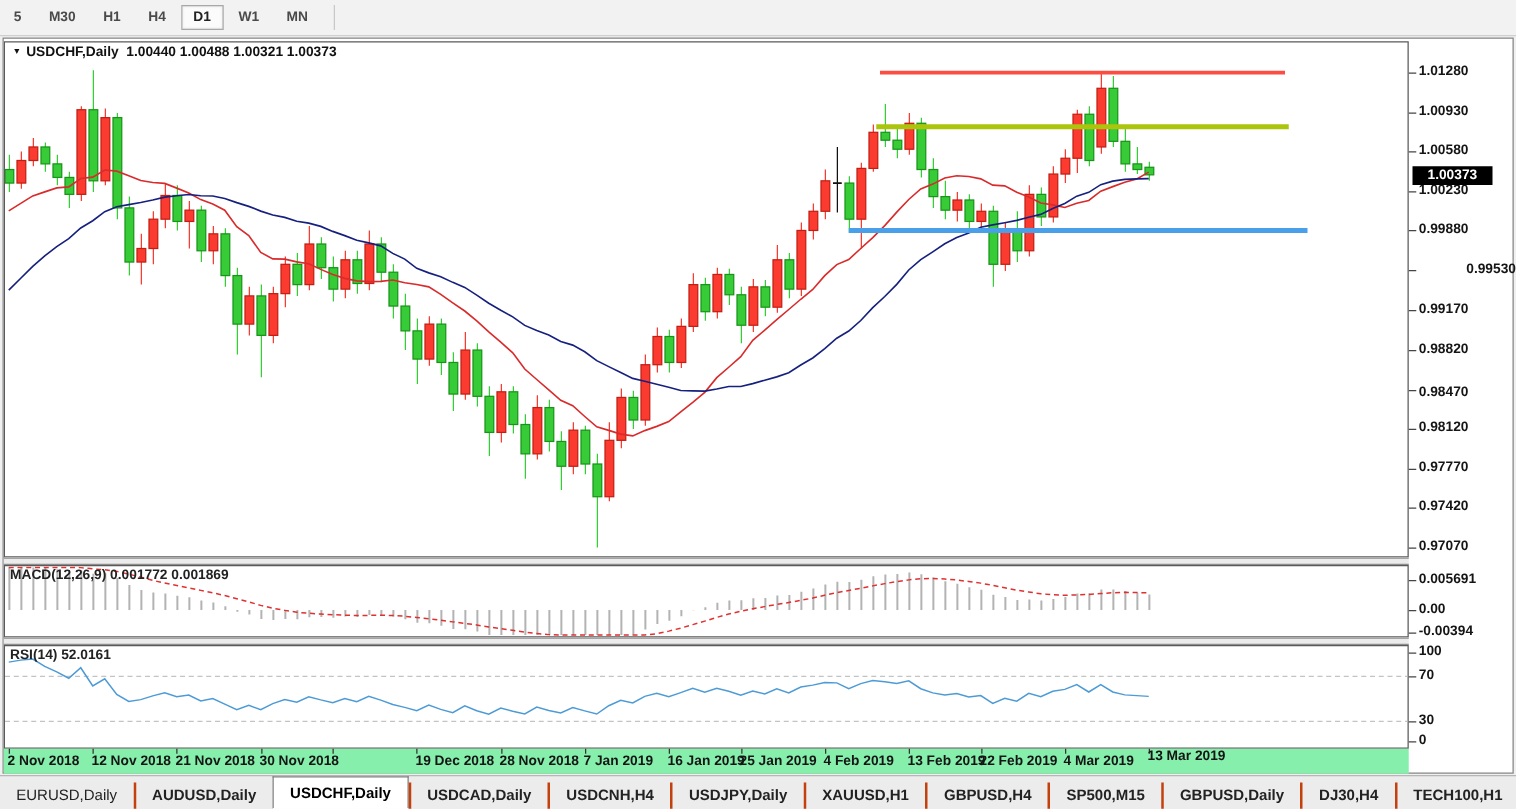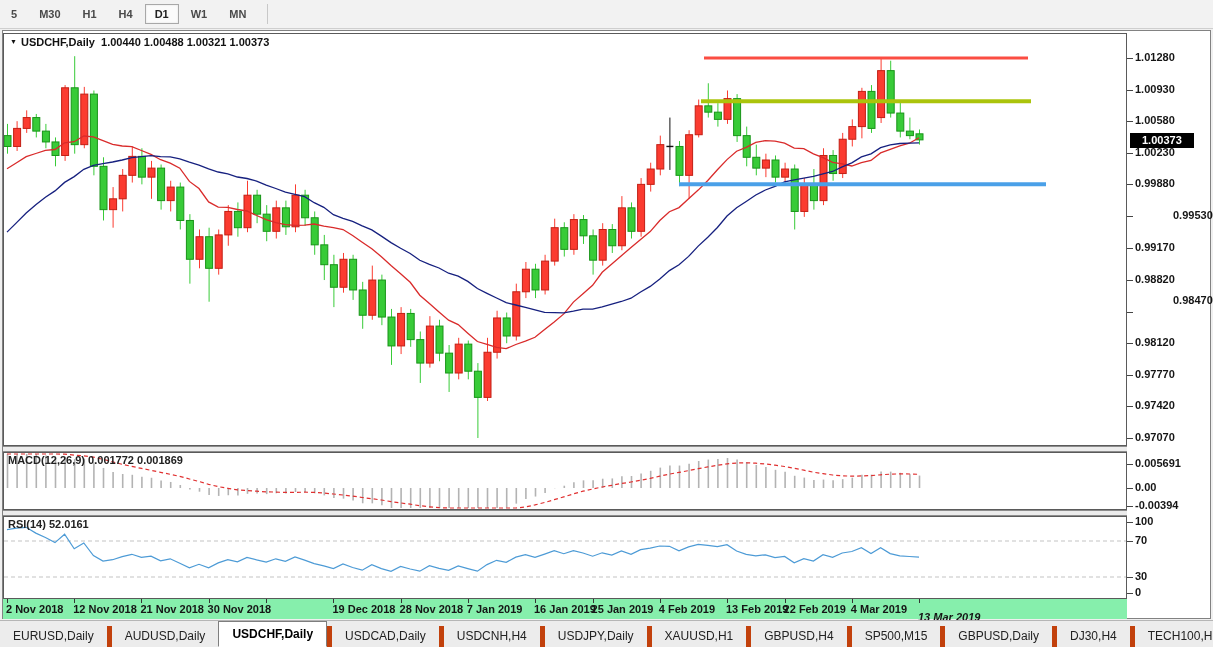--- a/index.html
+++ b/index.html
@@ -31,21 +31,21 @@
   .axis-label{position:absolute;font-size:11px;font-weight:bold;color:#151515;white-space:nowrap;}
   .axis-dash{position:absolute;height:1px;background:#454545;}
   .xtick{position:absolute;width:1px;height:4px;background:#353535;}
   .price-tag{position:absolute;left:1127px;width:64px;height:15px;background:#000;color:#fff;
     font-size:11px;font-weight:bold;text-align:left;padding:1px 0 0 4px;z-index:6;}
   .time-axis{position:absolute;left:0;top:568px;width:1124px;height:20px;background:#86efac;}
   
   .tabbar{position:absolute;left:0;top:620px;width:1213px;height:27px;background:#ececec;
     border-top:1px solid #b5b5b5;display:flex;align-items:flex-end;}
   .tab{height:21px;line-height:20px;padding:0 13px;font-size:12px;color:#222;white-space:nowrap;cursor:default;}
-  .tab + .tab{border-left:5px solid #c2410c;}
+  .tab + .tab{border-left:2px solid #c2410c;font-weight:bold;}
   .tab.active{background:#fff;border:1px solid #7e7e7e;border-bottom:1px solid #fff;
     height:26px;line-height:25px;font-weight:bold;color:#000;}
 </style>
 </head>
 <body>
 
 <div class="toolbar" id="tf-toolbar">
     <div class="tfbtn">5</div>
     <div class="tfbtn">M30</div>
     <div class="tfbtn">H1</div>
@@ -592,41 +592,41 @@
       <div class="axis-label" style="left: 588.6px; top: 4px;">25 Jan 2019</div>
       <div class="xtick" style="left: 656.8px; top: 0px;"></div>
       <div class="axis-label" style="left: 655.8px; top: 4px;">4 Feb 2019</div>
       <div class="xtick" style="left: 724px; top: 0px;"></div>
       <div class="axis-label" style="left: 723px; top: 4px;">13 Feb 2019</div>
       <div class="xtick" style="left: 781.6px; top: 0px;"></div>
       <div class="axis-label" style="left: 780.6px; top: 4px;">22 Feb 2019</div>
       <div class="xtick" style="left: 848.8px; top: 0px;"></div>
       <div class="axis-label" style="left: 847.8px; top: 4px;">4 Mar 2019</div>
       <div class="xtick" style="left: 916px; top: 0px;"></div>
-      <div class="axis-label" style="left: 915px; top: 12px; font-style: italic;">13 Mar 2019</div>
+      <div class="axis-label" style="left: 915px; top: 0;">13 Mar 2019</div>
     </div>
   <div id="right-axis"></div>
   <div class="price-tag" style="top: 101.867px; padding-left: 12px;">1.00373</div>
 <div class="axis-label" style="left: 1132px; top: 20px;">1.01280</div>
     <div class="axis-dash" style="left: 1124px; width: 6px; top: 27px;"></div>
     <div class="axis-label" style="left: 1132px; top: 51.5915px;">1.00930</div>
     <div class="axis-dash" style="left: 1124px; width: 6px; top: 58.5915px;"></div>
     <div class="axis-label" style="left: 1132px; top: 83.1829px;">1.00580</div>
     <div class="axis-dash" style="left: 1124px; width: 6px; top: 90.1829px;"></div>
     <div class="axis-label" style="left: 1132px; top: 114.774px;">1.00230</div>
     <div class="axis-dash" style="left: 1124px; width: 6px; top: 121.774px;"></div>
     <div class="axis-label" style="left: 1132px; top: 146.366px;">0.99880</div>
     <div class="axis-dash" style="left: 1124px; width: 6px; top: 153.366px;"></div>
     <div class="axis-label" style="left: 1132px; top: 177.957px; padding-left: 38px;">0.99530</div>
     <div class="axis-dash" style="left: 1124px; width: 6px; top: 184.957px;"></div>
     <div class="axis-label" style="left: 1132px; top: 210.451px;">0.99170</div>
     <div class="axis-dash" style="left: 1124px; width: 6px; top: 217.451px;"></div>
     <div class="axis-label" style="left: 1132px; top: 242.043px;">0.98820</div>
     <div class="axis-dash" style="left: 1124px; width: 6px; top: 249.043px;"></div>
-    <div class="axis-label" style="left: 1132px; top: 263px; margin-left: 38px;">0.98470</div>
+    <div class="axis-label" style="left: 1132px; top: 277px;">0.98470</div>
     <div class="axis-dash" style="left: 1124px; width: 6px; top: 280.634px;"></div>
     <div class="axis-label" style="left: 1132px; top: 305.226px;">0.98120</div>
     <div class="axis-dash" style="left: 1124px; width: 6px; top: 312.226px;"></div>
     <div class="axis-label" style="left: 1132px; top: 336.817px;">0.97770</div>
     <div class="axis-dash" style="left: 1124px; width: 6px; top: 343.817px;"></div>
     <div class="axis-label" style="left: 1132px; top: 368.409px;">0.97420</div>
     <div class="axis-dash" style="left: 1124px; width: 6px; top: 375.409px;"></div>
     <div class="axis-label" style="left: 1132px; top: 400px; text-align: center;">0.97070</div>
     <div class="axis-dash" style="left: 1124px; width: 6px; top: 407px;"></div>
     <div class="axis-label" style="left: 1132px; top: 426px;">0.005691</div>

